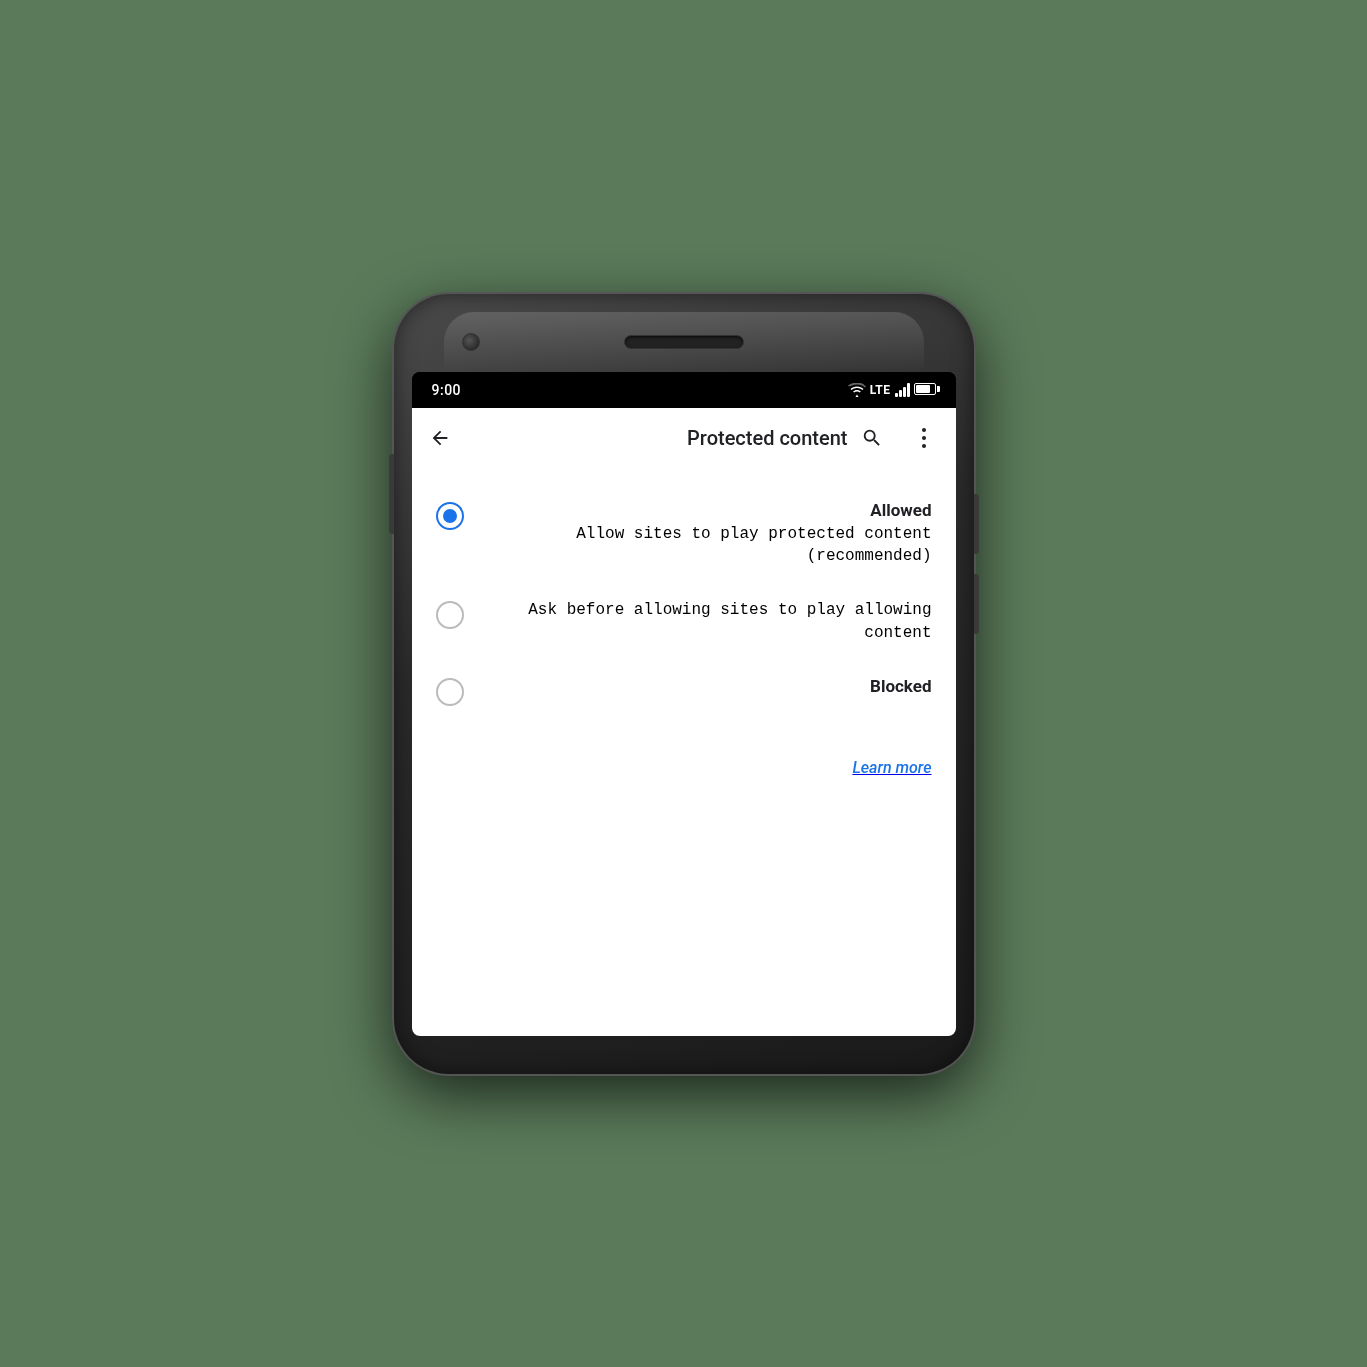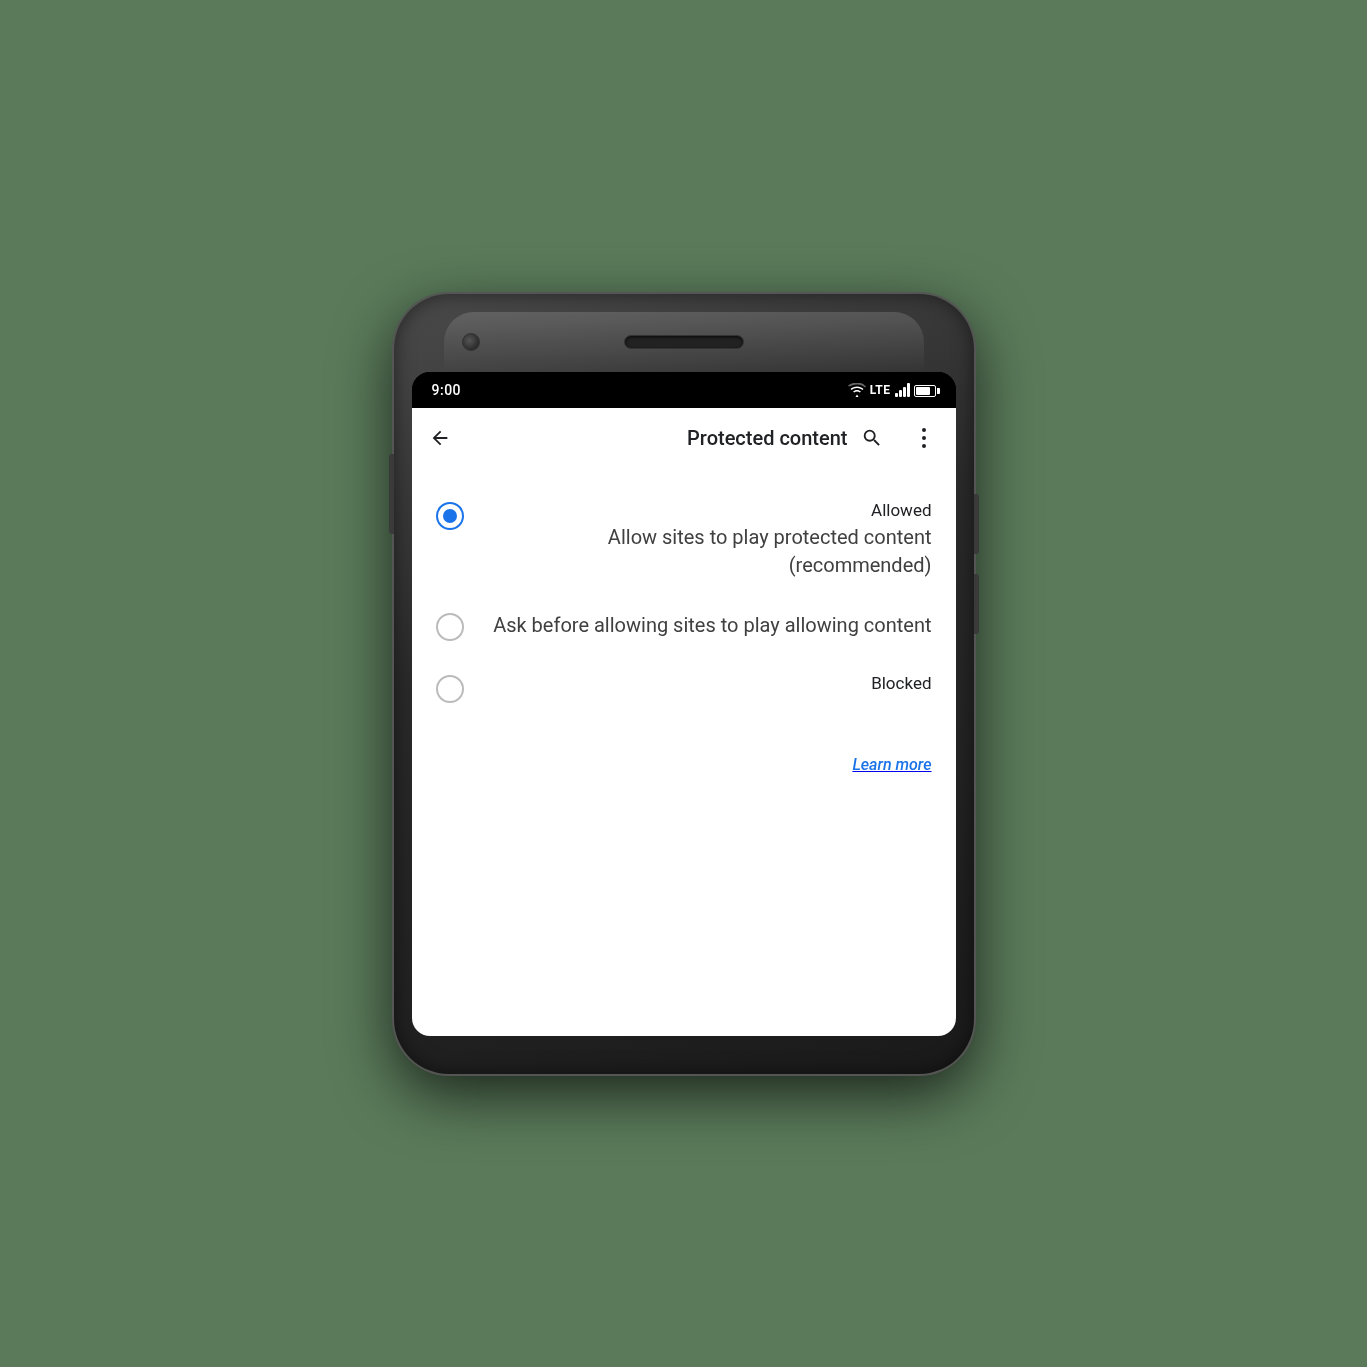--- a/index.html
+++ b/index.html
@@ -50,21 +50,21 @@
       width: 120px;
       height: 14px;
       background: #222;
       border-radius: 7px;
       border: 1px solid #333;
       box-shadow: inset 0 1px 3px rgba(0,0,0,0.8);
     }
 
     .phone-screen {
       background: #000;
-      border-radius: 18px;
+      border-radius: 8px;
       overflow: hidden;
       height: calc(100% - 80px);
       position: relative;
     }
 
     .status-bar {
       background: #000;
       color: #fff;
       display: flex;
       justify-content: space-between;
@@ -74,21 +74,21 @@
     }
 
     .status-time {
       font-size: 14px;
       font-weight: 500;
       letter-spacing: 0.5px;
     }
 
     .status-icons {
       display: flex;
-      align-items: flex-end;
+      align-items: flex-start;
       gap: 4px;
     }
 
     .wifi-icon {
       width: 18px;
       height: 14px;
       position: relative;
     }
 
     .lte-text {
@@ -247,29 +247,30 @@
       border-radius: 50%;
       background: #1a73e8;
     }
 
     .setting-text {
       flex: 1;
     }
 
     .setting-title {
       font-size: 17px;
-      font-weight: 400;
+      font-weight: 700;
       color: #202124;
       margin-bottom: 3px;
     }
 
     .setting-desc {
-      font-size: 20px;
-      color: #404040;
+      font-size: 16px;
+      color: #000000;
       line-height: 1.4;
+      font-family: Liberation Mono, monospace;
     }
 
     .learn-more-link {
       padding: 20px 24px;
       display: block;
       font-style: italic;
     }
 
     .learn-more-text {
       color: #1a73e8;

